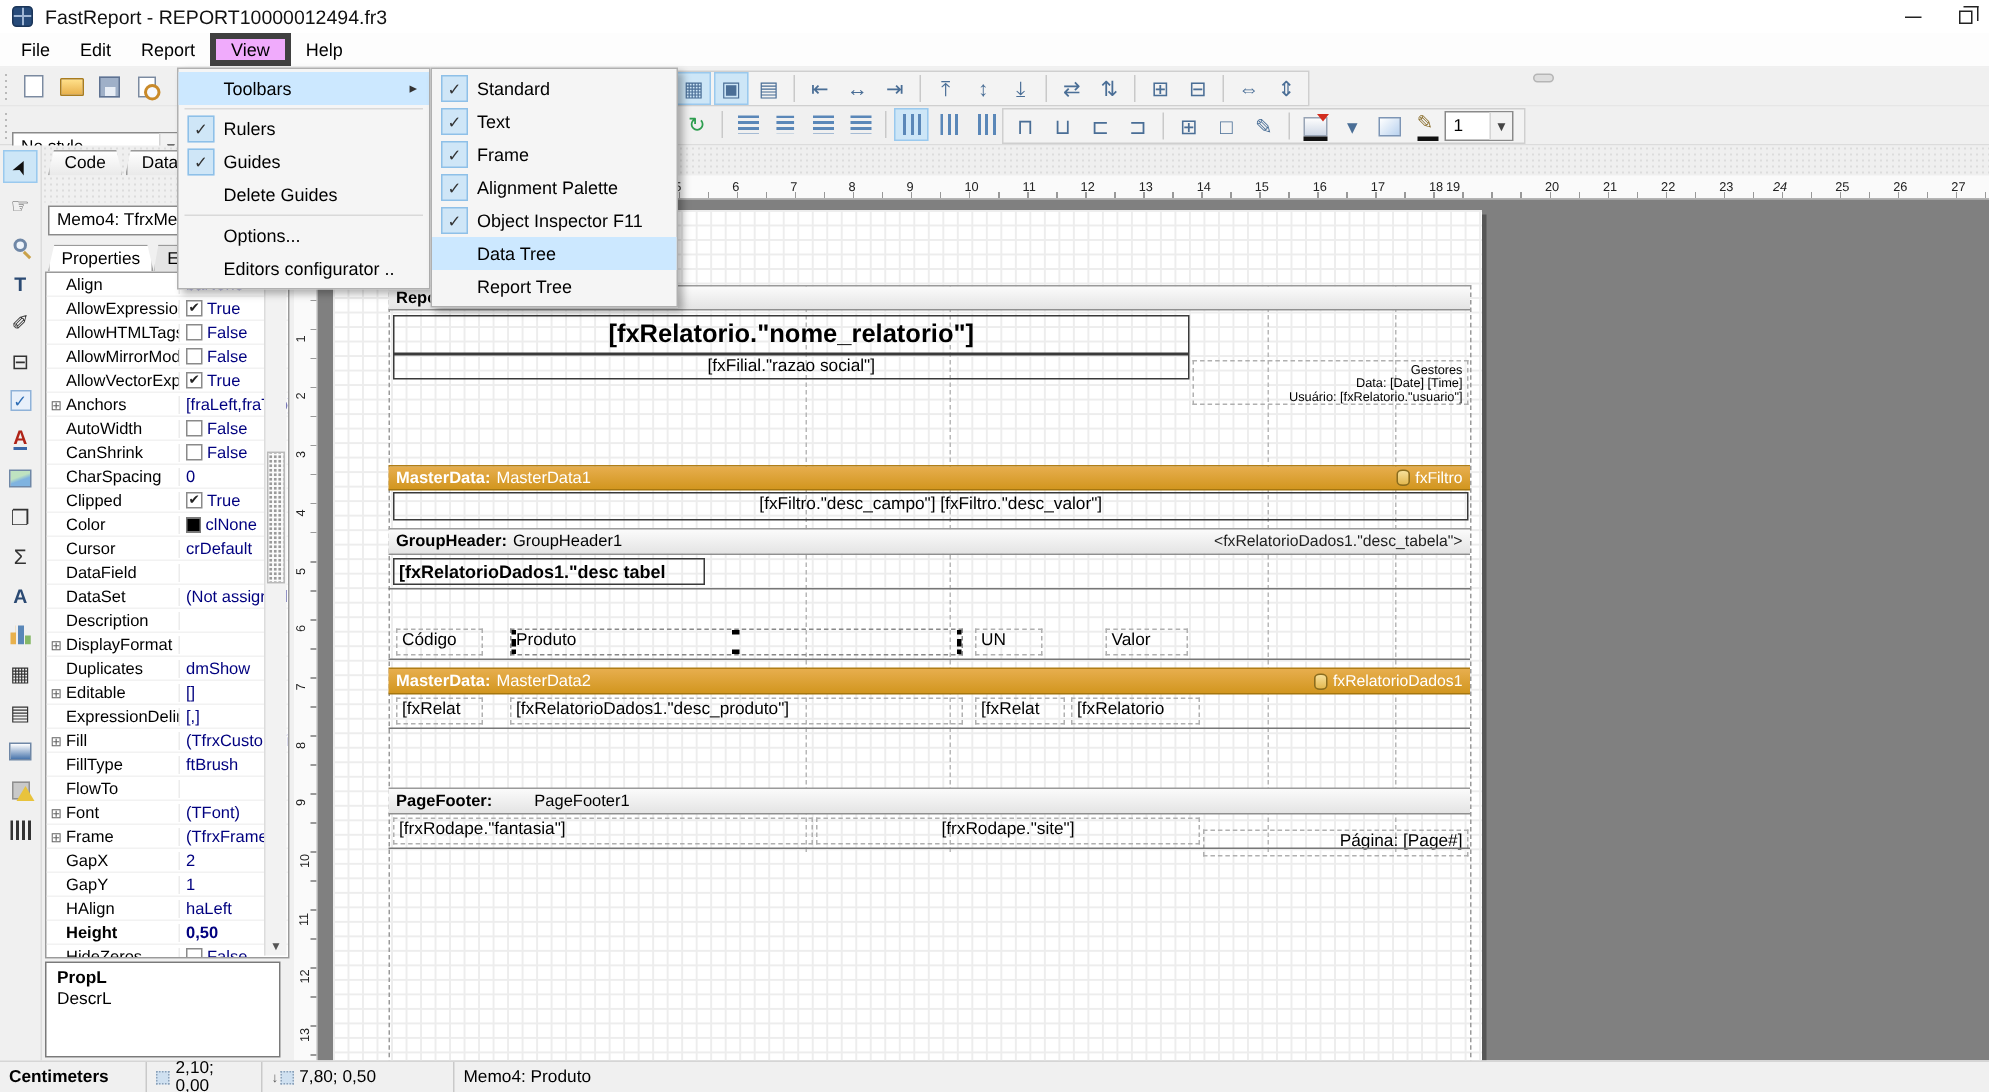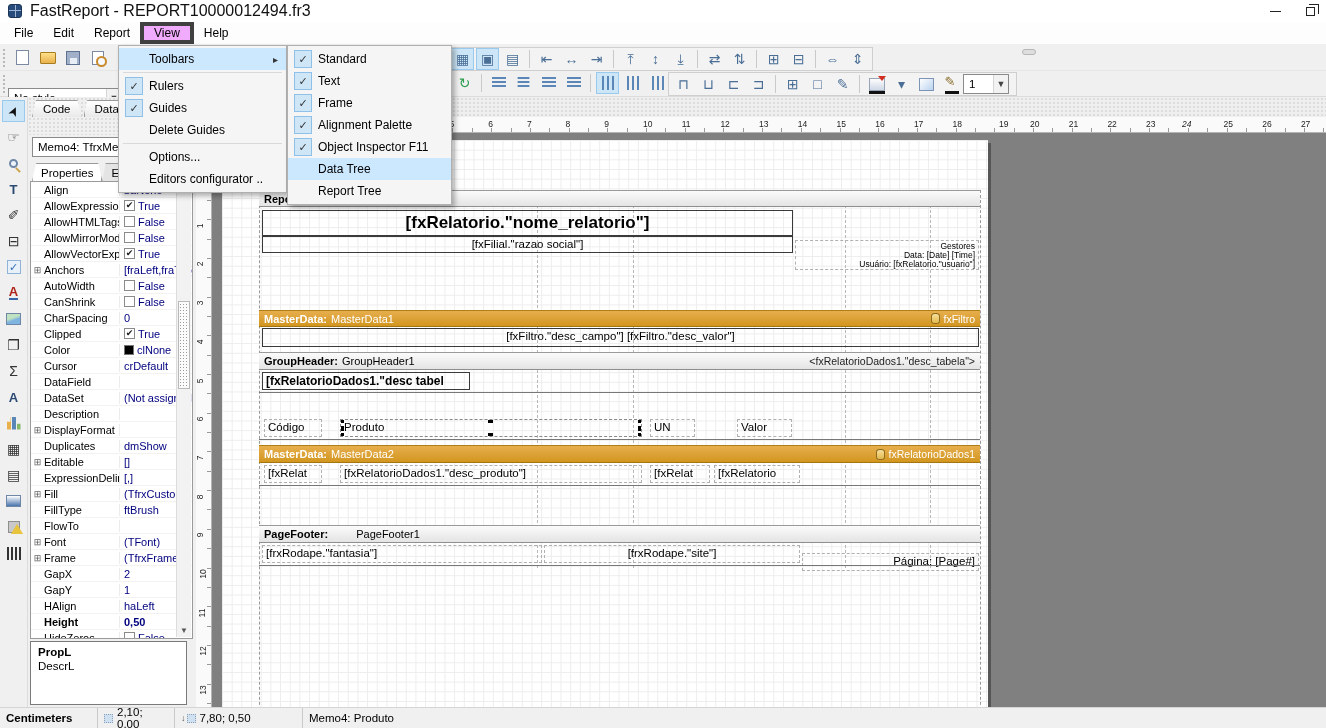--- a/index.html
+++ b/index.html
@@ -4,21 +4,21 @@
 <style>
   html,body{margin:0;padding:0;background:#444;}
   *{box-sizing:border-box;font-family:"Liberation Sans",sans-serif;}
   #win{position:relative;width:1326px;height:728px;background:#f0f0f0;overflow:hidden;font-size:12px;color:#000;}
 
   
   .titlebar{position:absolute;left:0;top:0;width:1326px;height:22px;background:#fff;display:flex;align-items:center;}
   .app-icon{width:14px;height:14px;margin:0 8px 0 8px;border-radius:3px;background:
      linear-gradient(90deg,transparent 6px,#9fb6d4 6px,#9fb6d4 7px,transparent 7px),
      linear-gradient(0deg,transparent 6px,#9fb6d4 6px,#9fb6d4 7px,transparent 7px),#274b7a;border:1px solid #1b3558;}
-  .title-text{font-size:16px;color:#111;}
+  .title-text{font-size:13px;color:#111;}
   .tb-btns{margin-left:auto;display:flex;}
   .tb-btn{width:34px;height:22px;display:flex;align-items:center;justify-content:center;color:#222;}
   .glyph-min{width:11px;height:1px;background:#222;display:inline-block;}
   .glyph-restore{width:9px;height:9px;border:1px solid #222;display:inline-block;position:relative;margin-left:2px;}
   .glyph-restore:before{content:"";position:absolute;left:2px;top:-4px;width:9px;height:9px;border:1px solid #222;border-bottom:none;border-left:none;}
 
   
   .menubar{position:absolute;left:0;top:22px;width:1326px;height:23px;background:#fdfdfd;display:flex;align-items:stretch;padding-left:4px;border-bottom:1px solid #f0f0f0;}
   .mb-item{padding:0 10px;display:flex;align-items:center;font-size:12px;}
   .mb-item.active{background:#f0abfc;border:4px solid #404040;text-align:right;}
@@ -637,21 +637,21 @@
       <span class="hnum" style="left: 408.3px;">9</span>
       <span class="hnum" style="left: 447px;">10</span>
       <span class="hnum" style="left: 485.7px;">11</span>
       <span class="hnum" style="left: 524.4px;">12</span>
       <span class="hnum" style="left: 563.1px;">13</span>
       <span class="hnum" style="left: 601.8px;">14</span>
       <span class="hnum" style="left: 640.5px;">15</span>
       <span class="hnum" style="left: 679.2px;">16</span>
       <span class="hnum" style="left: 717.9px;">17</span>
       <span class="hnum" style="left: 756.6px;">18</span>
-      <span class="hnum" style="left: 803px;">19</span>
+      <span class="hnum" style="left: 768px;">19</span>
       <span class="hnum" style="left: 834px;">20</span>
       <span class="hnum" style="left: 872.7px;">21</span>
       <span class="hnum" style="left: 911.4px;">22</span>
       <span class="hnum" style="left: 950.1px;">23</span>
       <span class="hnum" style="left: 986px; font-style: italic;">24</span>
       <span class="hnum" style="left: 1027.5px;">25</span>
       <span class="hnum" style="left: 1066.2px;">26</span>
       <span class="hnum" style="left: 1104.9px;">27</span>
     </div>
   <div class="vruler">

